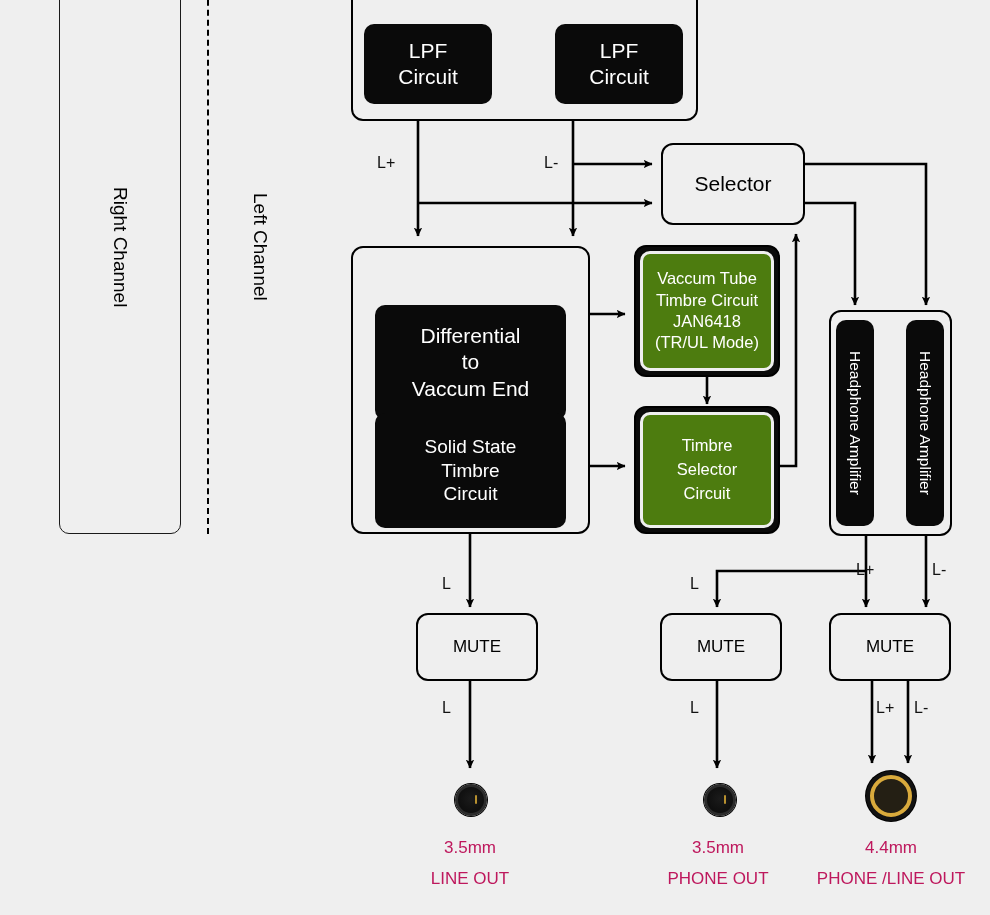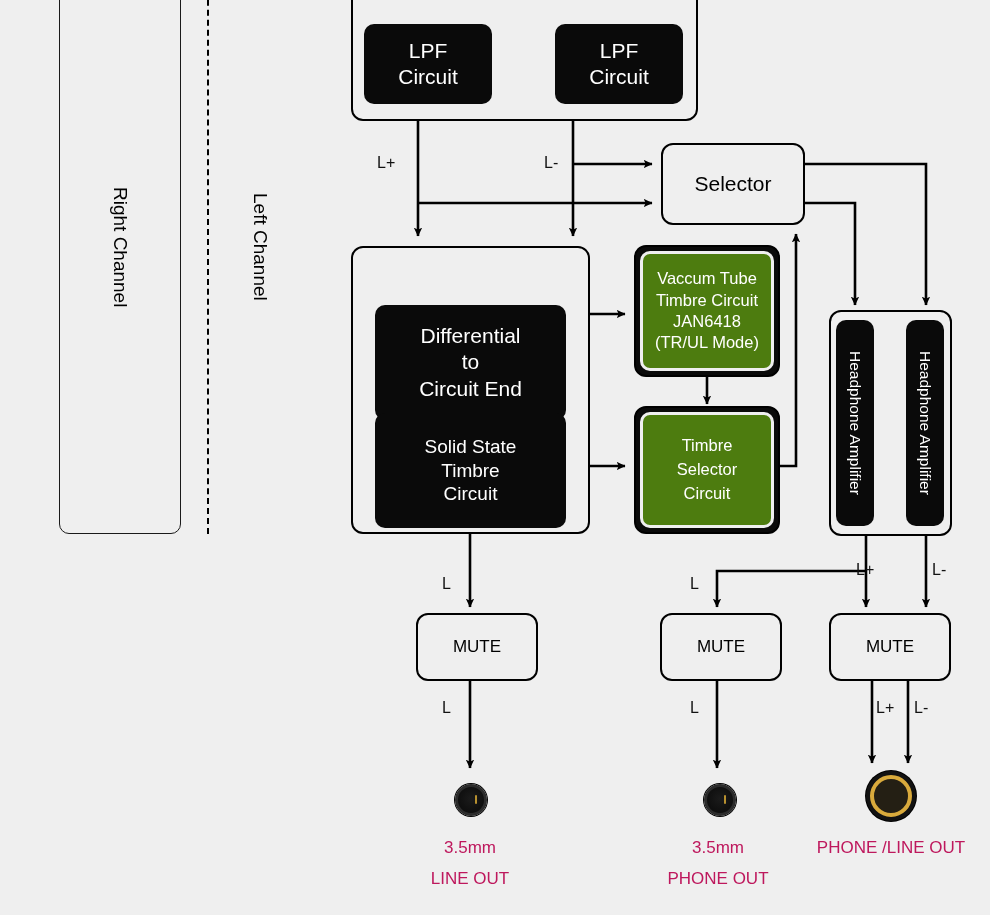--- a/index.html
+++ b/index.html
@@ -198,21 +198,21 @@
               font-size:21px;">
     <span>Selector</span>
   </div>
 
   <div class="node group-box" style="left:351px; top:246px; width:239px; height:288px;"></div>
 
   <div class="node black-box" style="left:375px; top:257px; width:191px; height:115px;
               flex-direction:column; line-height:1.26; font-size:21px;margin-top:48px;">
     <span>Differential</span>
     <span>to</span>
-    <span>Circuit End</span>
+    <span>Vaccum End</span>
   </div>
 
   <div class="node black-box" style="left:375px; top:413px; width:191px; height:115px;
               flex-direction:column; line-height:1.26; font-size:19px;">
     <span>Solid State</span>
     <span>Timbre</span>
     <span>Circuit</span>
   </div>
 
   <div class="node ringed-box" style="left:634px; top:245px; width:146px; height:132px;">
@@ -281,16 +281,17 @@
   <div class="jack jack-small" style="left:704px; top:784px; width:26px; height:26px;">
     <div class="jack-slot" style="left:17px; top:8px; width:2px; height:9px;"></div>
   </div>
   <div class="out-caption" style="left:628px; top:833px; width:180px; font-size:17px; line-height:1.80;">
     <div>3.5mm</div>
     <div>PHONE OUT</div>
   </div>
 
   <div class="jack jack-gold" style="left:870px; top:775px; width:34px; height:34px;"></div>
   <div class="out-caption" style="left:800px; top:833px; width:182px; font-size:17px; line-height:1.80;">
+    <div>4.4mm</div>
     <div>PHONE /LINE OUT</div>
   </div>
 
 </div>
 
 </body></html>

